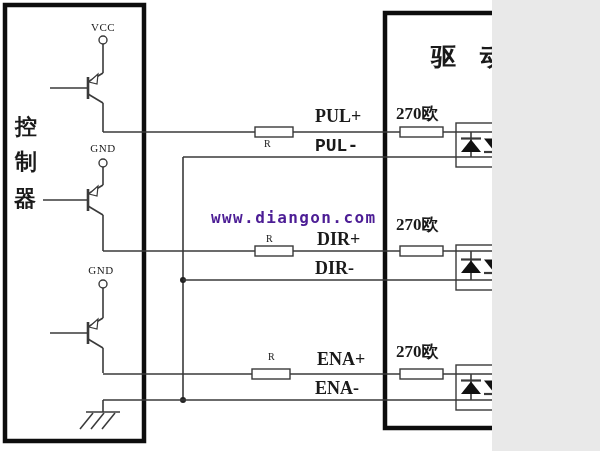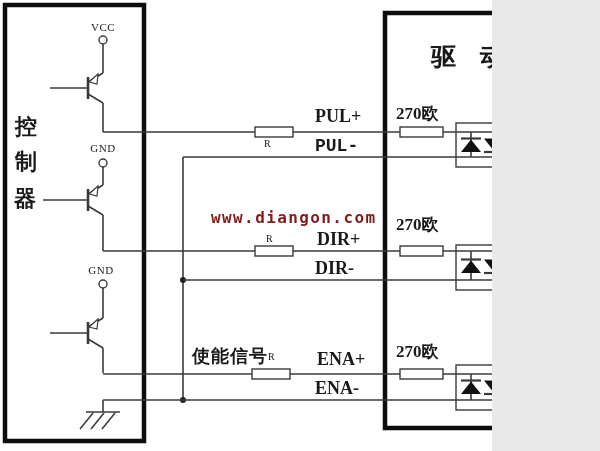--- a/index.html
+++ b/index.html
@@ -175,21 +175,20 @@
   <div class="lbl rlab" style="left:264px;top:139px;">R</div>
   <div class="lbl pin" style="left:315px;top:107px;">PUL+</div>
   <div class="lbl pin" style="left:315px;top:137px;font-family:Liberation Mono, monospace;">PUL-</div>
   <div class="lbl ohm" style="left:396px;top:105px;">270欧</div>
 
   <div class="lbl rlab" style="left:266px;top:234px;">R</div>
   <div class="lbl pin" style="left:317px;top:230px;">DIR+</div>
   <div class="lbl pin" style="left:315px;top:259px;">DIR-</div>
   <div class="lbl ohm" style="left:396px;top:216px;">270欧</div>
 
-  <div class="lbl cjk" style="left:192px;top:347px;">使能信号</div>
   <div class="lbl rlab" style="left:268px;top:352px;">R</div>
   <div class="lbl pin" style="left:317px;top:350px;font-family:Liberation Serif, serif;">ENA+</div>
   <div class="lbl pin" style="left:315px;top:379px;">ENA-</div>
   <div class="lbl ohm" style="left:396px;top:343px;">270欧</div>
 
-  <div class="lbl wm" style="left:211px;top:210px;color:#7f1d1d;">www.diangon.com</div>
+  <div class="lbl wm" style="left:211px;top:210px;color:#4c1d95;">www.diangon.com</div>
 
 </div>
 
 </body></html>

